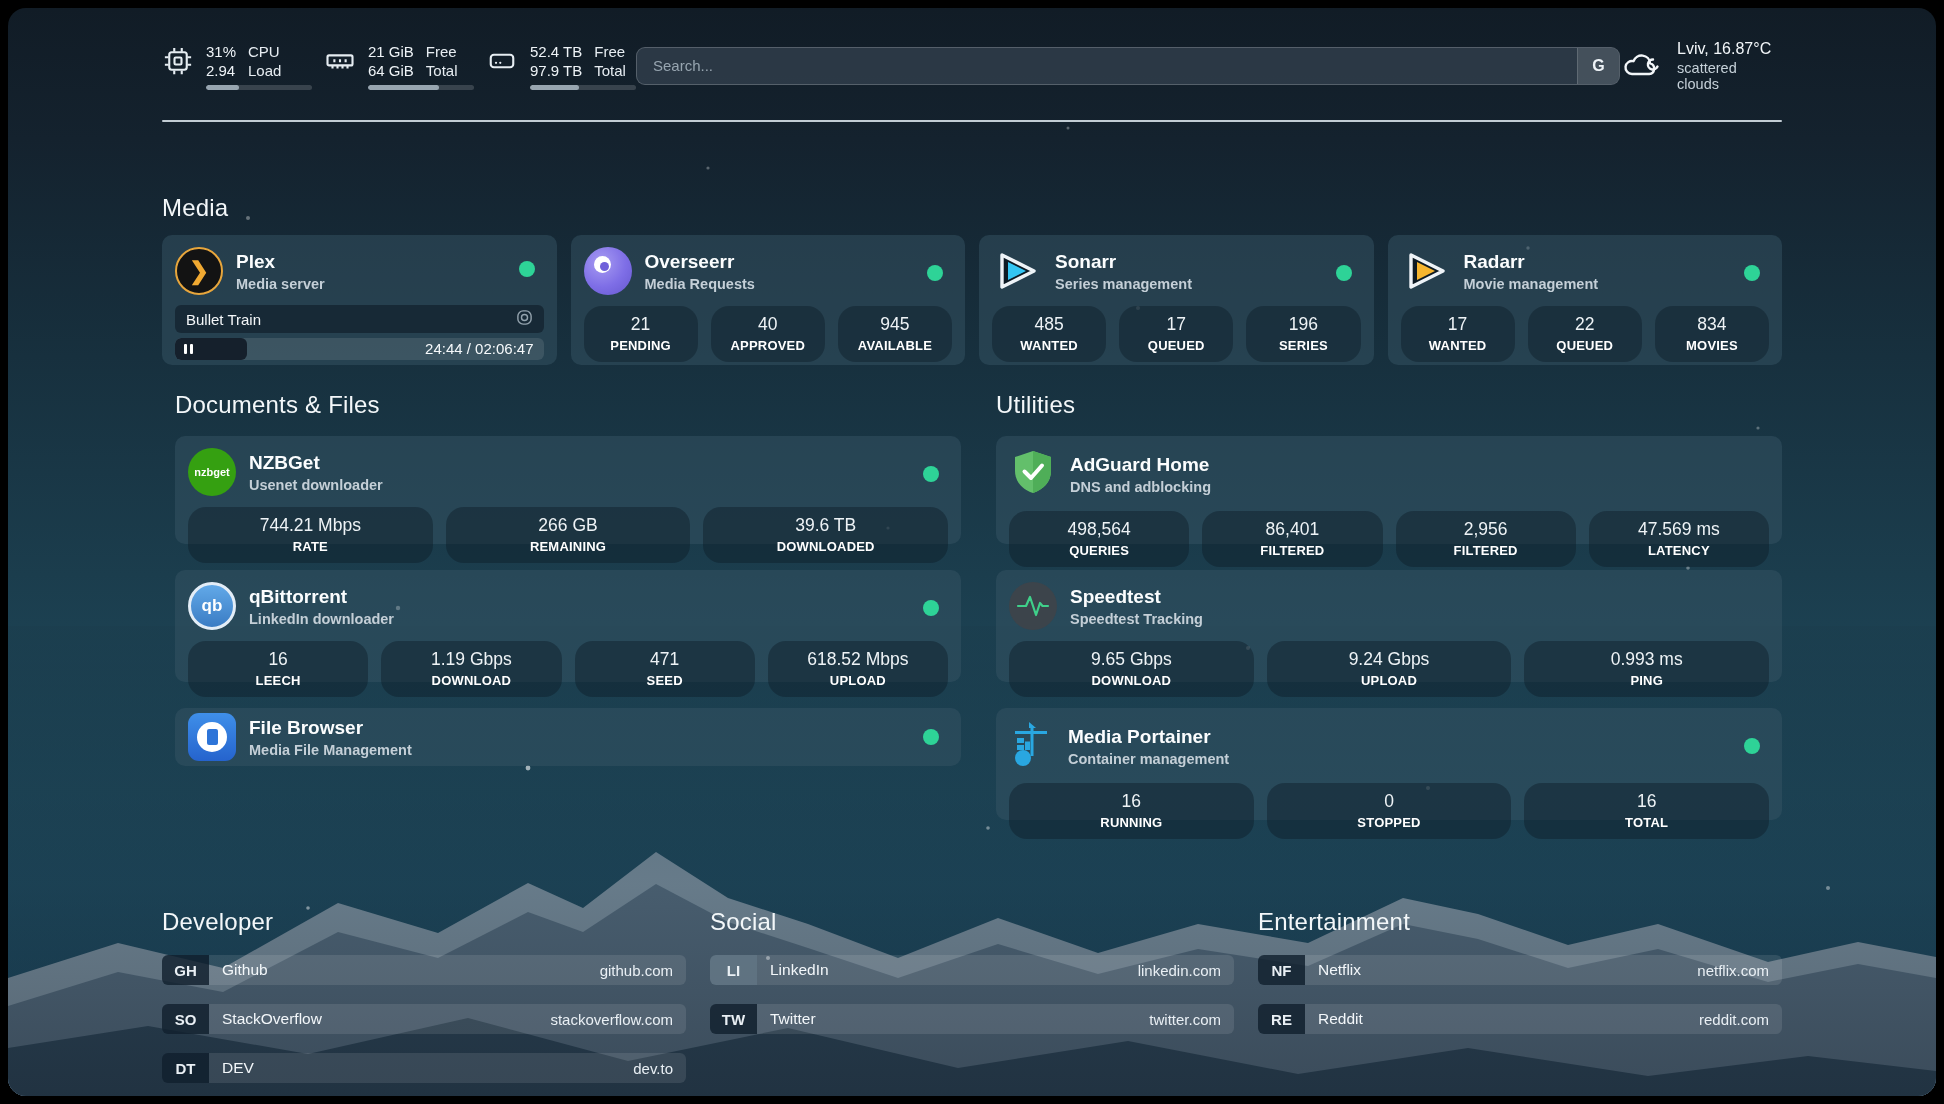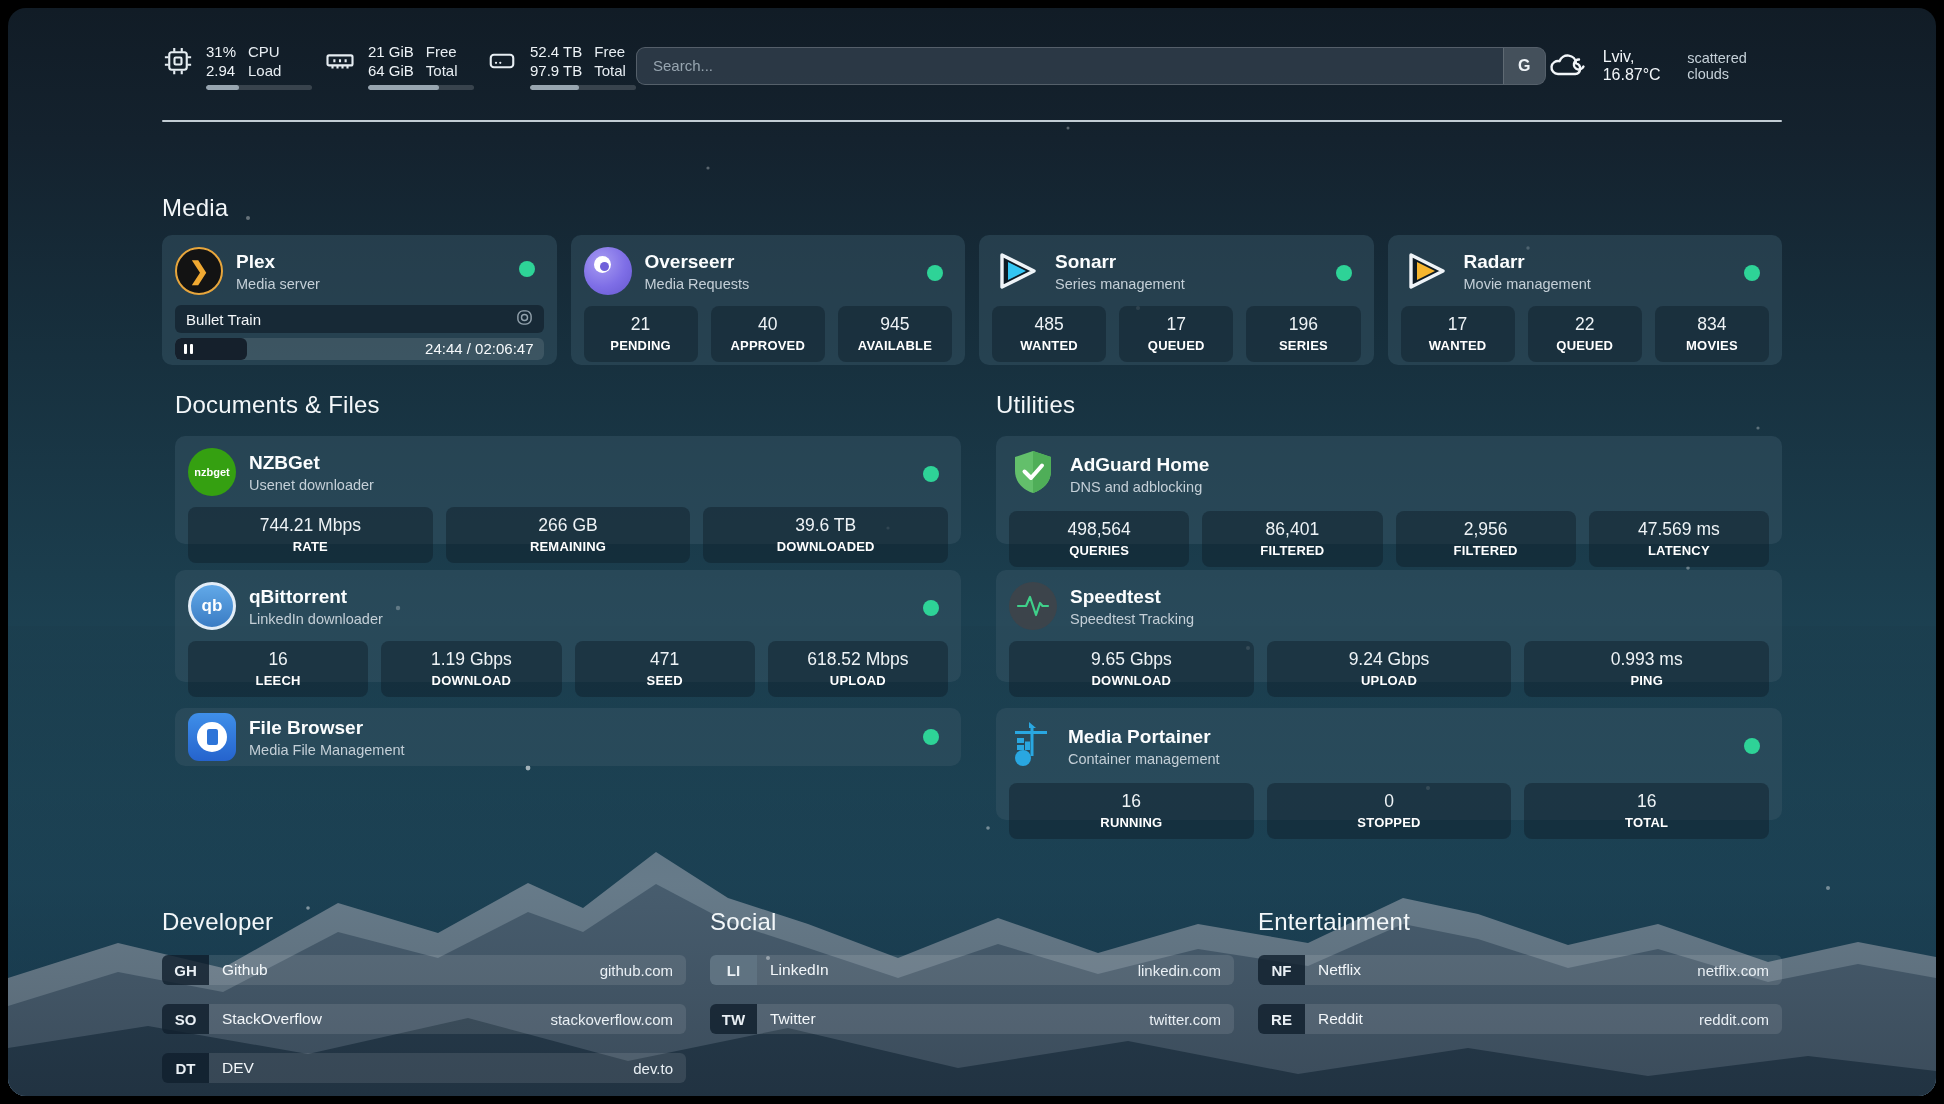--- a/index.html
+++ b/index.html
@@ -27,42 +27,42 @@
 
   .searchbar { display:flex; align-items:stretch; width:988px; height:38px;
     background:rgba(52,67,80,0.72); border:1px solid rgba(255,255,255,0.20); border-radius:9px; overflow:hidden; }
   .searchbar input { flex:1; background:transparent; border:none; outline:none; padding:0 16px;
     color:#e8eef3; font-size:15px; font-family:"Liberation Sans",sans-serif; }
   .searchbar input::placeholder { color:#97a5b0; }
   .search-go { width:42px; border:none; border-left:1px solid rgba(255,255,255,0.15); background:rgba(255,255,255,0.12);
     color:#eef3f7; font-size:16px; font-weight:bold; cursor:pointer; font-family:"Liberation Sans",sans-serif; }
 
   .weather { display:flex; align-items:center; gap:13px; }
-  .weather-txt { display:flex; flex-direction:row; }
+  .weather-txt { display:flex; flex-direction:column; }
   .weather-l1 { font-size:16px; color:#f2f6f9; }
   .weather-l2 { font-size:14.5px; color:#c6d1d9; margin-top:2px; }
 
   .separator { height:2px; background:rgba(224,234,242,0.85); border-radius:1px; margin-top:24px; }
 
   
   .sec-heading { font-size:24px; font-weight:500; color:#f3f7f9; letter-spacing:0.2px; }
   .media-sec { margin-top:72px; }
   .media-row { display:flex; gap:14px; margin-top:13px; }
 
   .card { position:relative; background:rgba(54,84,100,0.50); border-radius:10px; padding:12px 13px; }
   .media-card { flex:1; height:130px; }
   .card-head { display:flex; align-items:center; gap:13px; }
   .app-titles { display:flex; flex-direction:column; }
   .app-name { font-size:19px; font-weight:600; color:#fbfdfe; }
-  .app-sub { font-size:14.5px; color:#c4cfd7; margin-top:3px; }
+  .app-sub { font-size:14.5px; color:#c4cfd7; margin-top:3px;font-weight:bold; }
   .status-dot { position:absolute; width:16px; height:16px; border-radius:50%; background:#2ed397; right:22px; top:30px; }
   .dot-mid { top:50%; margin-top:-8px; }
 
   .stats-row { display:flex; gap:13px; margin-top:11px; }
-  .stat-box { flex:1; background:rgba(13,29,41,0.45); border-radius:8px; text-align:center; padding:8px 2px 9px; }
+  .stat-box { flex:1; background:rgba(13,29,41,0.45); border-radius:18px; text-align:center; padding:8px 2px 9px; }
   .stat-val { font-size:17.5px; color:#eef3f6; }
   .stat-lbl { font-size:13px; font-weight:700; color:#ffffff; margin-top:3px; letter-spacing:0.2px; }
 
   
   .plex-nowplaying { position:relative; margin-top:10px; height:28px; background:rgba(14,27,38,0.62);
     border-radius:6px; display:flex; align-items:center; padding:0 11px; }
   .np-title { font-size:15px; color:#f4f7f9; flex:1; }
   .plex-progressrow { position:relative; margin-top:5px; height:22px; background:rgba(255,255,255,0.10); border-radius:6px; overflow:hidden; }
   .plex-fill { position:absolute; left:0; top:0; height:100%; background:#15202c; border-radius:6px; }
   .pause-btn { position:absolute; left:9px; top:0; height:100%; display:flex; align-items:center; gap:3px; border:none; background:transparent; cursor:pointer; padding:0; }

